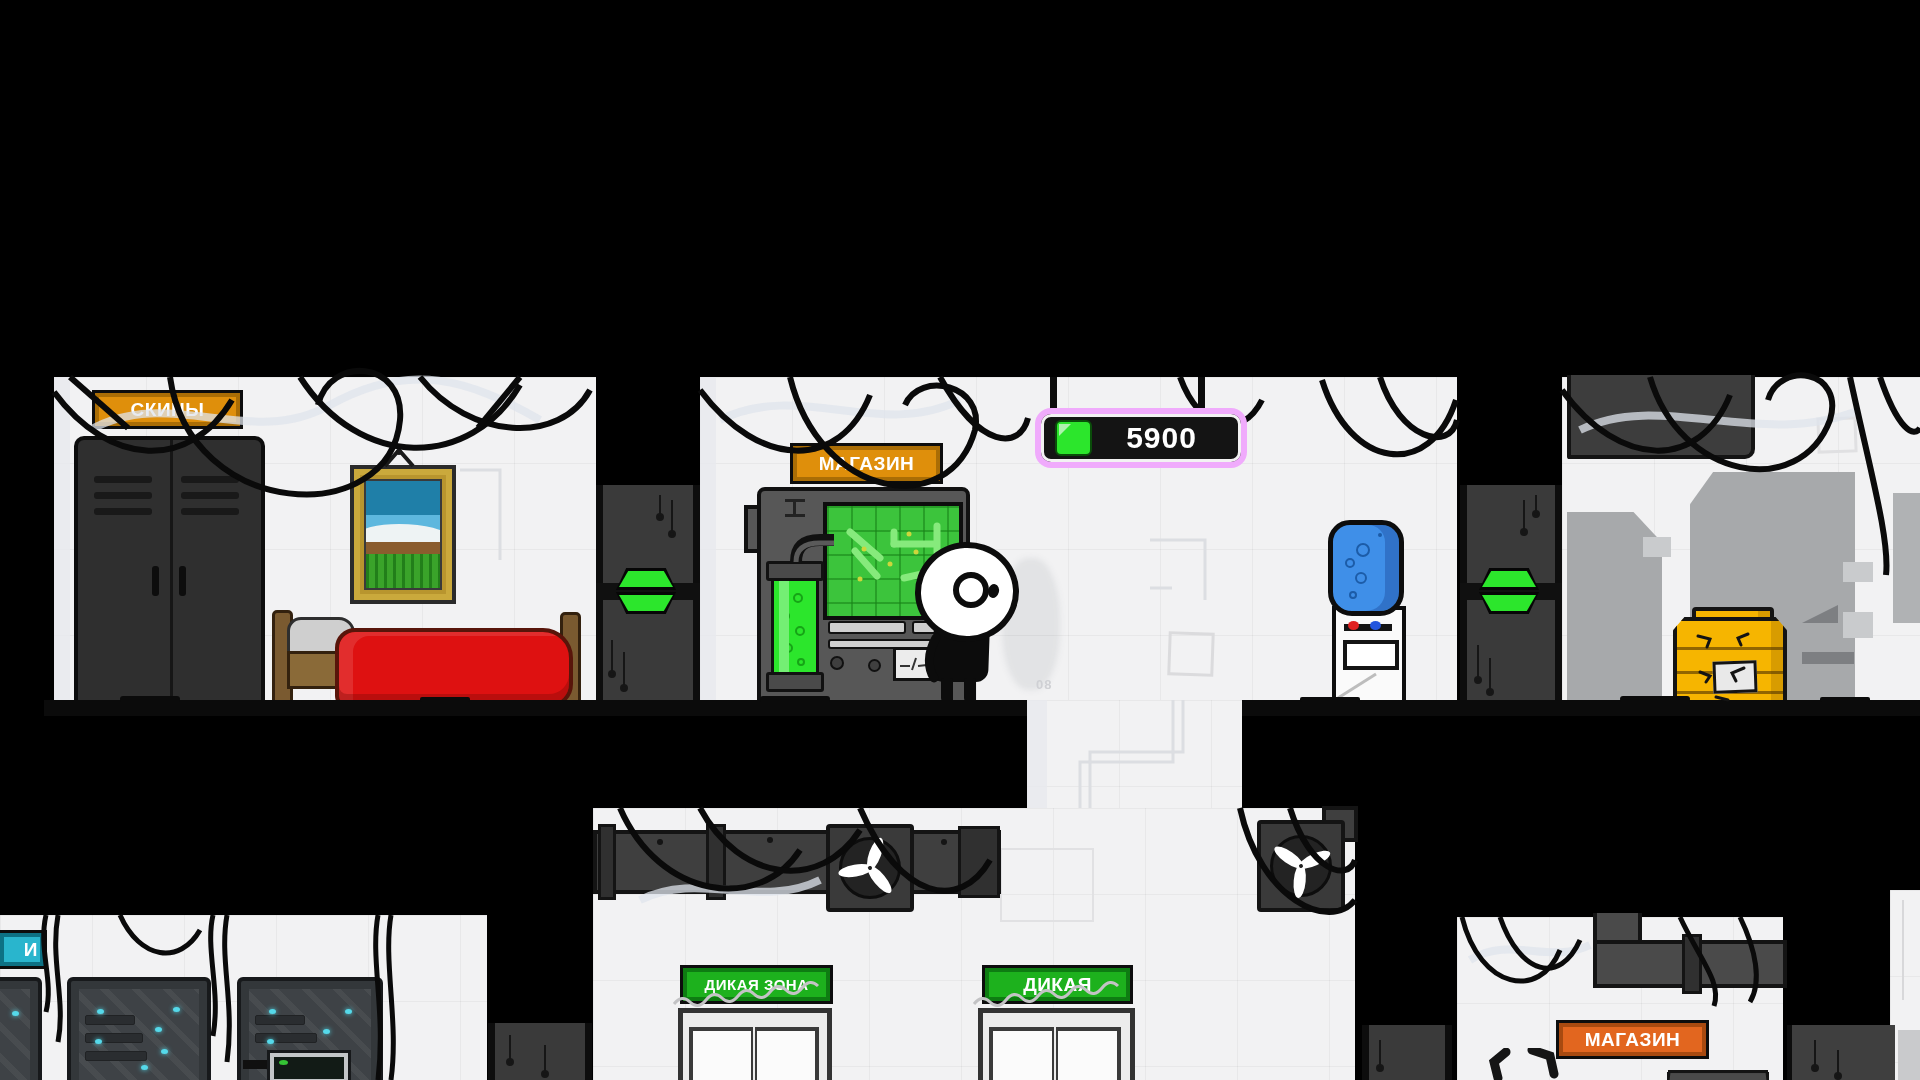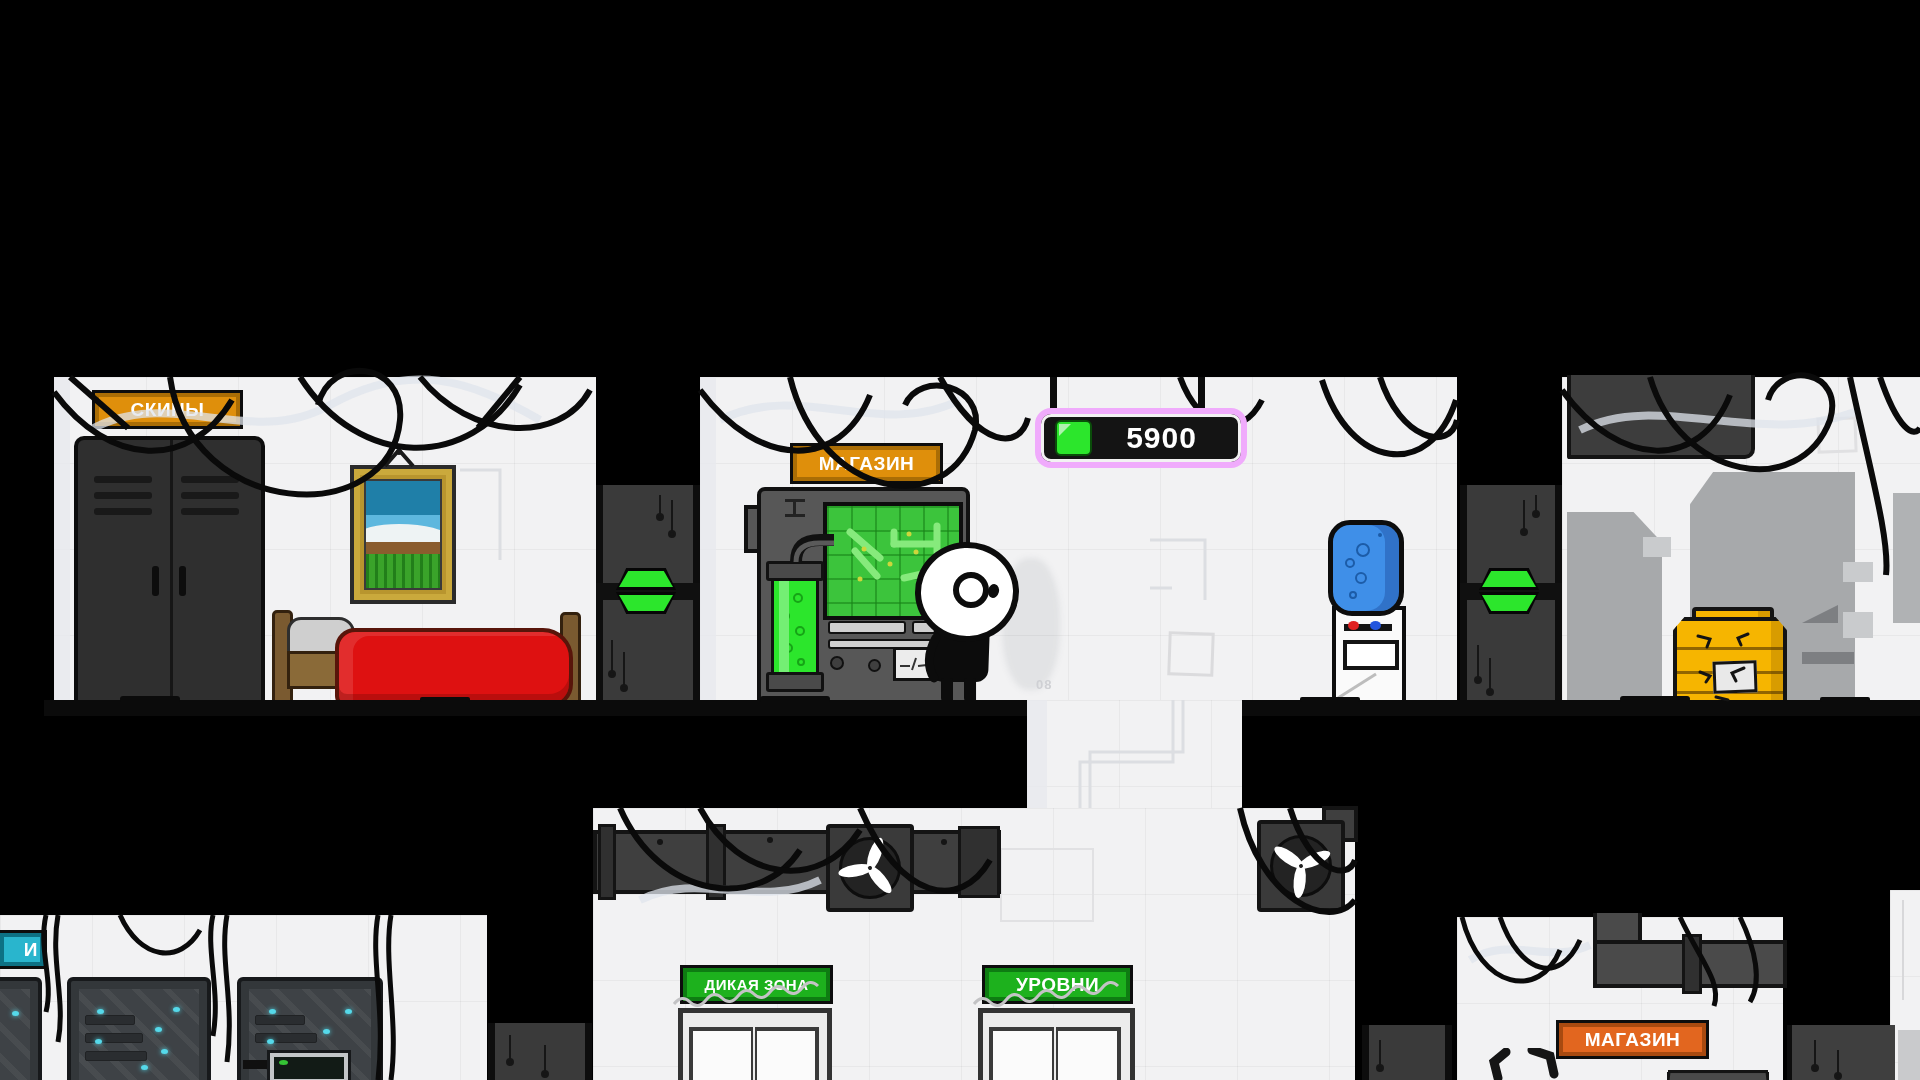--- a/index.html
+++ b/index.html
@@ -318,21 +318,21 @@
 </div>
 
 <div class="sign sign-green" style="left:680px;top:965px;width:147px;height:33px;font-size:15px;">
   <span>ДИКАЯ ЗОНА</span>
 </div>
 <div class="elev" style="left:678px;top:1008px;width:144px;height:72px;">
   <div class="elev-door" style="left:6px;top:14px;width:58px;height:58px;border-right:2px solid #3a3a3a;"></div>
   <div class="elev-door" style="left:72px;top:14px;width:58px;height:58px;border-left:2px solid #3a3a3a;"></div>
 </div>
 <div class="sign sign-green" style="left:982px;top:965px;width:145px;height:33px;">
-  <span>УРОВНИ</span>
+  <span>ДИКАЯ</span>
 </div>
 <div class="elev" style="left:978px;top:1008px;width:147px;height:72px;">
   <div class="elev-door" style="left:6px;top:14px;width:59px;height:58px;border-right:2px solid #3a3a3a;"></div>
   <div class="elev-door" style="left:73px;top:14px;width:59px;height:58px;border-left:2px solid #3a3a3a;"></div>
 </div>
 
 <div class="doorway" style="left:488px;top:1023px;width:90px;height:57px;"></div>
 <div class="doorway" style="left:1362px;top:1025px;width:76px;height:55px;"></div>
 
 <div class="room" style="left:0;top:915px;width:487px;height:165px;"></div>

